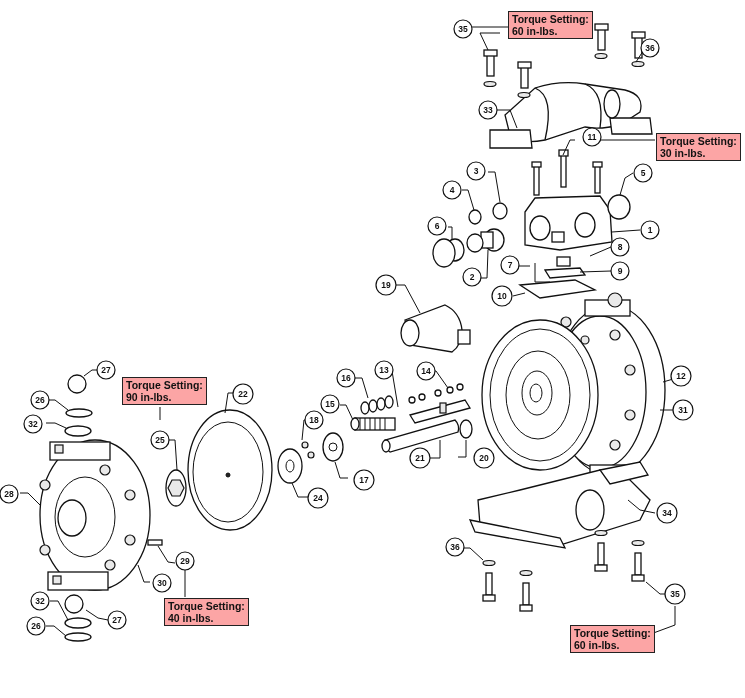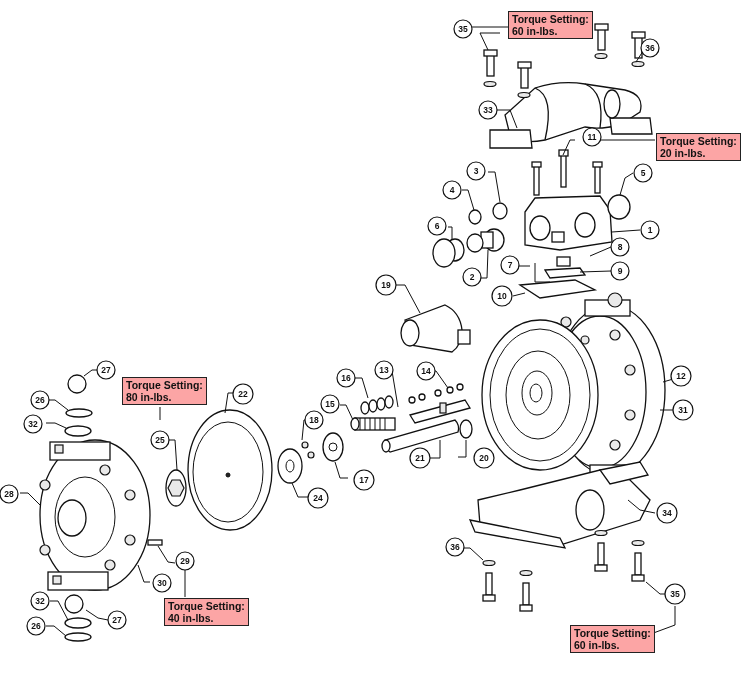--- a/index.html
+++ b/index.html
@@ -421,25 +421,25 @@
       </g>
   </g>
 </svg>
 
 <div class="torque-box" style="left:508px;top:11px;">
   <div>Torque Setting:</div>
   <div>60 in-lbs.</div>
 </div>
 <div class="torque-box" style="left:656px;top:133px;">
   <div>Torque Setting:</div>
-  <div>20 in-lbs.</div>
+  <div>30 in-lbs.</div>
 </div>
 <div class="torque-box" style="left:122px;top:377px;">
   <div>Torque Setting:</div>
-  <div>80 in-lbs.</div>
+  <div>90 in-lbs.</div>
 </div>
 <div class="torque-box" style="left:164px;top:598px;">
   <div>Torque Setting:</div>
   <div>40 in-lbs.</div>
 </div>
 <div class="torque-box" style="left:570px;top:625px;">
   <div>Torque Setting:</div>
   <div>60 in-lbs.</div>
 </div>
 

